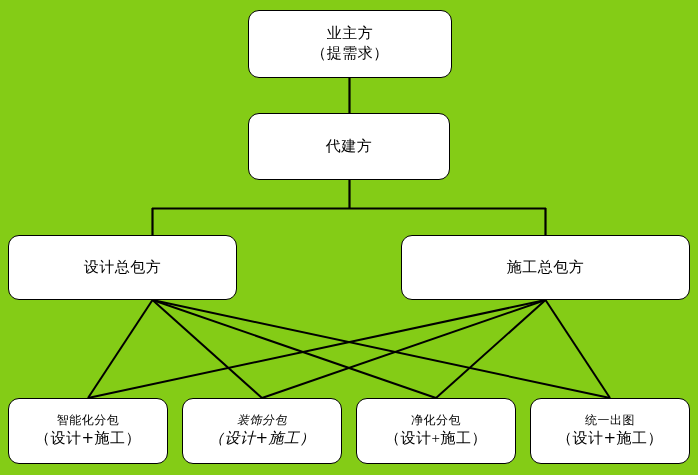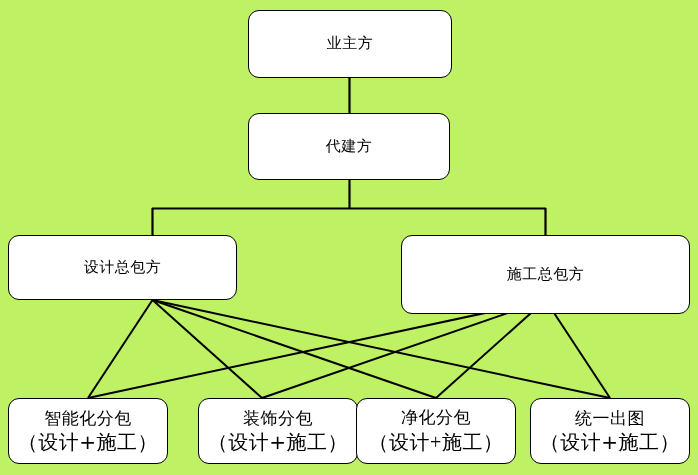--- a/index.html
+++ b/index.html
@@ -4,21 +4,21 @@
 <style>
   html, body {
     margin: 0;
     padding: 0;
     background: #ffffff;
   }
   #canvas {
     position: relative;
     width: 698px;
     height: 475px;
-    background: #bef264;
+    background: #84cc16;
     font-family: "DejaVu Sans", "Liberation Sans", sans-serif;
     overflow: hidden;
   }
   #edges {
     position: absolute;
     left: 0;
     top: 0;
     width: 698px;
     height: 475px;
     pointer-events: none;
@@ -42,28 +42,28 @@
     white-space: nowrap;
   }
   .node .sub {
     font-size: 15px;
     letter-spacing: 0.5px;
     white-space: nowrap;
   }
   .level-top   { left: 248px; top: 10px;  width: 204px; height: 68px; }
   .level-two   { left: 248px; top: 113px; width: 202px; height: 67px; }
   .mid-left    { left: 8px;   top: 235px; width: 229px; height: 65px; }
-  .mid-right   { left: 401px; top: 235px; width: 289px; height: 79px; }
+  .mid-right   { left: 401px; top: 235px; width: 289px; height: 65px; }
   .leaf        { top: 398px;  height: 66px; width: 160px; }
   .leaf-1 { left: 8px; }
-  .leaf-2 { left: 198px; }
+  .leaf-2 { left: 182px; font-style: italic; }
   .leaf-3 { left: 356px; font-family: Liberation Serif, serif; }
   .leaf-4 { left: 530px; }
-  .leaf .title { font-size: 17px; }
-  .leaf .sub { font-size: 20px; }
+  .leaf .title { font-size: 12px; }
+  .leaf .sub { font-size: 15px; }
 </style>
 </head>
 <body>
 
 <div id="canvas">
 
   <svg id="edges" viewBox="0 0 698 475" width="698" height="475" xmlns="http://www.w3.org/2000/svg">
     <g stroke="#000000" stroke-width="2.2" fill="none" stroke-linecap="butt">
 
       <line x1="349.5" y1="78" x2="349.5" y2="113"></line>
@@ -82,20 +82,21 @@
 
       <line x1="545.5" y1="300" x2="88" y2="398"></line>
       <line x1="545.5" y1="300" x2="262" y2="398"></line>
       <line x1="545.5" y1="300" x2="436" y2="398"></line>
       <line x1="545.5" y1="300" x2="610" y2="398"></line>
     </g>
   </svg>
 
   <div class="node level-top">
     <span class="title">业主方</span>
+    <span class="sub">（提需求）</span>
   </div>
 
   <div class="node level-two">
     <span class="title">代建方</span>
   </div>
 
   <div class="node mid-left">
     <span class="title">设计总包方</span>
   </div>
 

